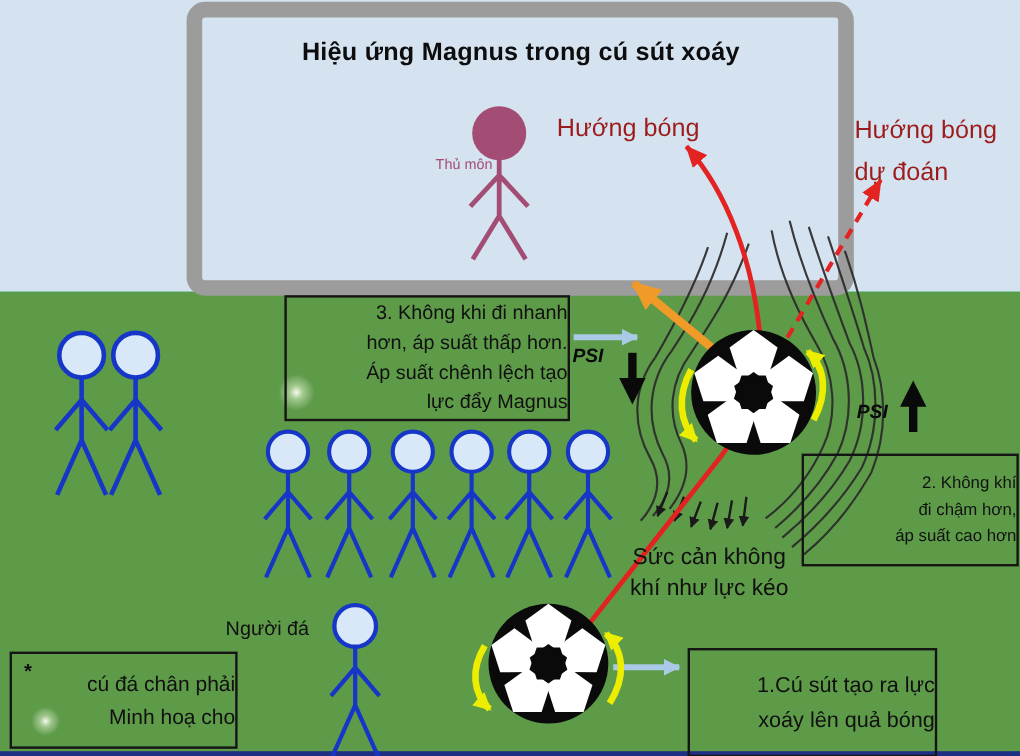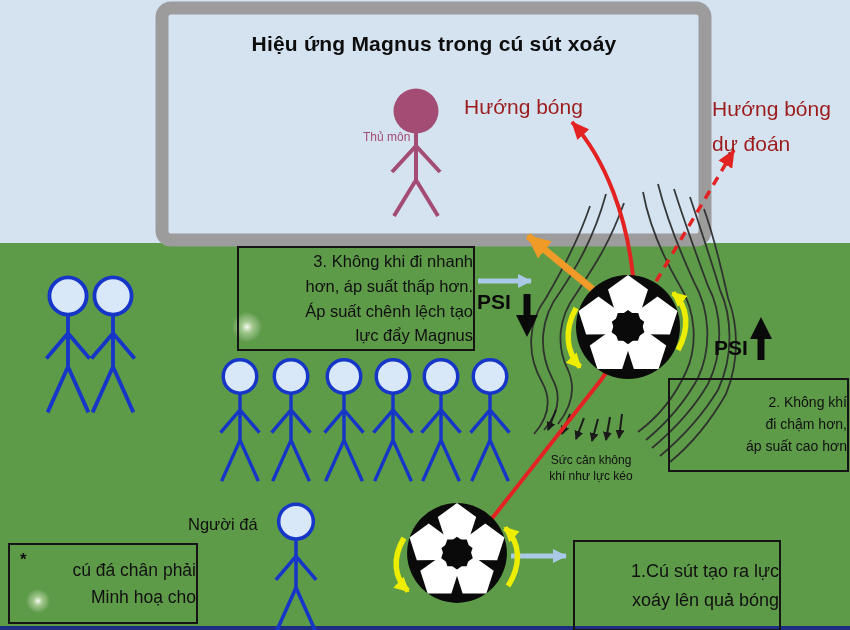--- a/index.html
+++ b/index.html
@@ -11,24 +11,24 @@
   .stage svg{position:absolute;left:0;top:0;}
   .txt{position:absolute;color:#101010;line-height:1.3;}
   .title{
     left:160px;top:30px;width:548px;text-align:center;
     font-size:21px;font-weight:bold;color:#0d0d0d;letter-spacing:.2px;
   }
   .gk-label{left:330px;top:130px;font-size:12px;color:#a34d74;margin-left:33px;}
   .dir-label{width:120px;text-align:left;font-size:21px;color:#9c1c1c;line-height:1.65;}
   .dir-actual{left:464px;top:90px;}
   .dir-predicted{left:712px;top:92px;}
-  .psi{font-size:21px;font-weight:bold;color:#0a0a0a;}
+  .psi{font-size:16px;font-weight:bold;color:#0a0a0a;font-style:italic;}
   .psi-low{left:477px;top:288px;}
   .psi-high{left:714px;top:334px;}
-  .drag-label{left:521px;top:452px;width:140px;text-align:center;font-size:12px;line-height:1.35;}
+  .drag-label{left:521px;top:452px;width:140px;text-align:center;font-size:19px;line-height:1.35;}
   .kicker-label{left:188px;top:514px;width:82px;font-size:16.5px;}
   .infobox{
     position:absolute;border:2.5px solid #151515;text-align:right;
     color:#101010;display:flex;flex-direction:column;justify-content:center;
   }
   .box3{left:237px;top:246px;width:234px;height:101px;font-size:16.5px;line-height:1.5;}
   .box2{left:668px;top:378px;width:177px;height:90px;font-size:14px;line-height:1.55;}
   .box1{left:573px;top:540px;width:204px;height:87px;font-size:18px;line-height:1.6;}
   .boxf{left:8px;top:543px;width:186px;height:77px;font-size:17.5px;line-height:1.5;}
   .boxf .ast{position:absolute;left:10px;top:2px;font-size:17px;font-weight:bold;}

